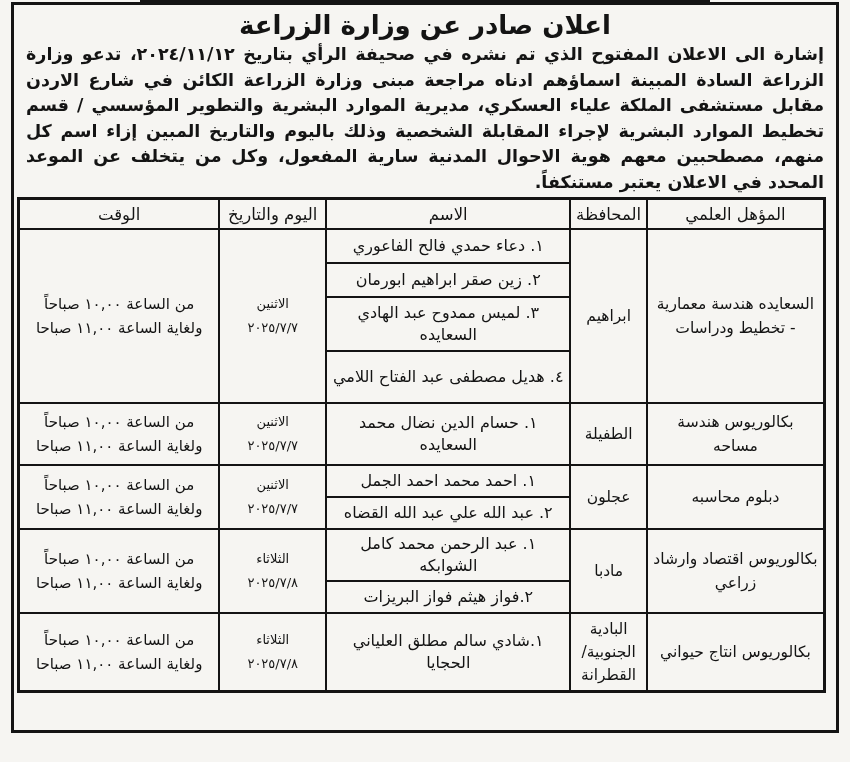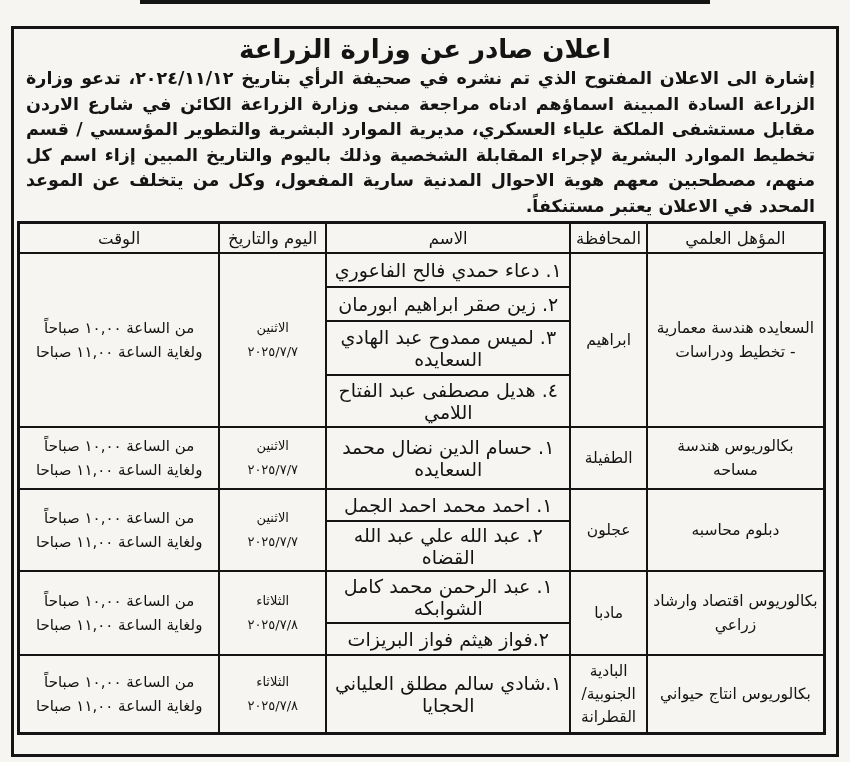--- a/index.html
+++ b/index.html
@@ -11,34 +11,34 @@
     font-weight:bold;
     color:#141414;
     overflow:hidden;
     direction:rtl;
   }
   .top-rule{
     position:absolute;top:0;left:140px;width:570px;height:4px;
     background:#141414;
   }
   .frame{
-    position:absolute;top:26px;left:11px;
+    position:absolute;top:2px;left:11px;
     width:828px;height:731px;
     border:3px solid #141414;
     box-sizing:border-box;
     padding:3px 10px 0 10px;
   }
   .title{
     margin:2px 0 2px 0;
     text-align:center;
     font-size:26px;
     letter-spacing:0;
   }
   .body-text{
-    margin:2px 11px 0 2px;
+    margin:2px 2px 0 2px;
     font-size:17.5px;
     line-height:25.5px;
     text-align:justify;
     text-align-last:right;
   }
   .signature{
     margin:1px 0 2px 2px;
     text-align:left;
     font-size:21px;
   }
@@ -57,21 +57,21 @@
     font-weight:normal;
     overflow:hidden;
   }
   table.schedule th{
     height:26px;
     font-size:16.5px;
     padding:1px 4px;
   }
   td.qual-cell{font-size:15.5px;line-height:24px;}
   td.gov-cell{font-size:15.5px;line-height:23px;}
-  td.name-cell{font-size:19px;line-height:22px;}
+  td.name-cell{font-size:16px;line-height:22px;}
   td.date-cell{font-size:13px;line-height:24px;}
   td.time-cell{font-size:15px;line-height:24px;padding:2px 3px;}
   .col-qual{width:176px;}
   .col-gov{width:76px;}
   .col-name{width:242px;}
   .col-date{width:106px;}
   .col-time{width:199px;}
 </style>
 </head>
 <body>

